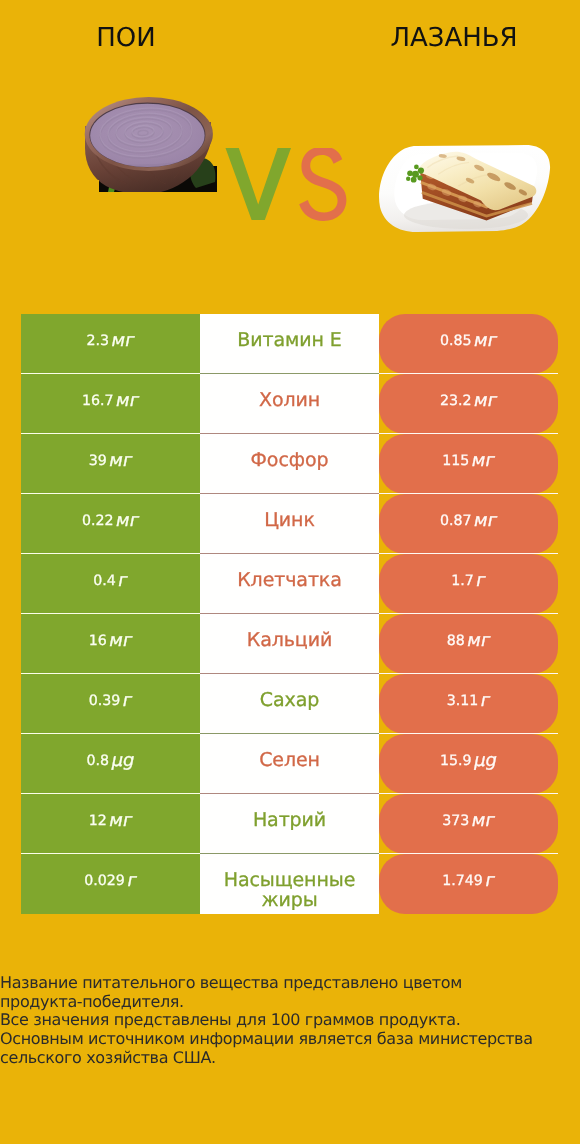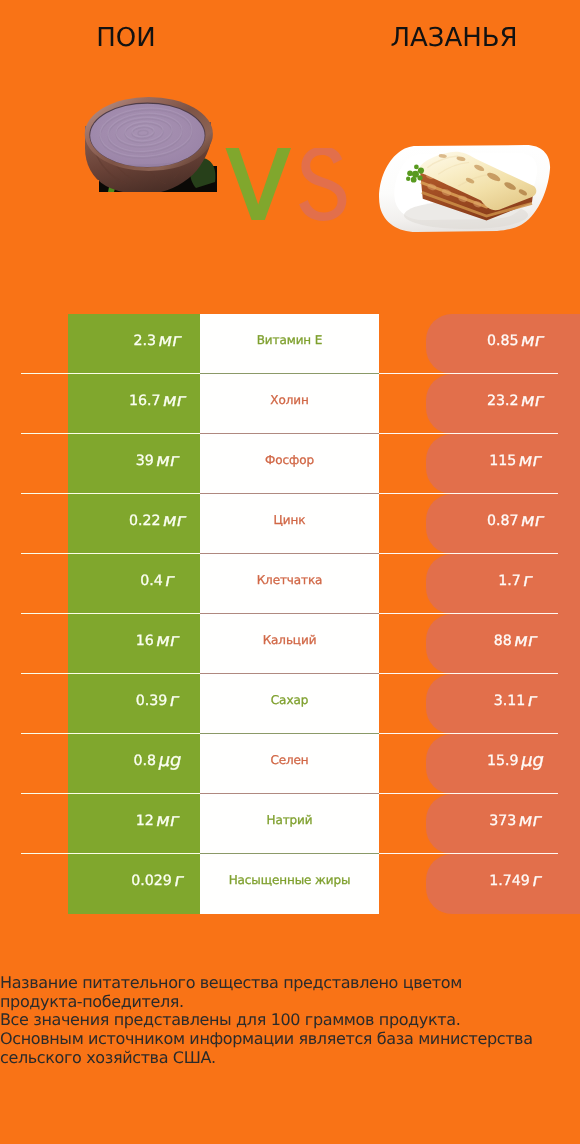--- a/index.html
+++ b/index.html
@@ -1,40 +1,40 @@
 <!DOCTYPE html>
 <html lang="ru"><head>
 <meta charset="utf-8">
 <title>Пои vs Лазанья</title>
 <style>
   html,body{margin:0;padding:0;}
   body{width:580px;height:1144px;background:#ffffff;font-family:"Liberation Sans",sans-serif;overflow:hidden;-webkit-font-smoothing:antialiased;text-rendering:geometricPrecision;}
-  .page{position:relative;width:580px;height:1144px;background:#f97316;}
+  .page{position:relative;width:580px;height:1144px;background:#eab308;}
 
   
   .title{position:absolute;font-family:"DejaVu Sans",sans-serif;font-size:26px;font-weight:400;color:#121212;text-align:center;line-height:1;white-space:nowrap;}
   .title.l{left:0;width:252px;top:25px;}
   .title.r{left:328px;width:252px;top:25px;}
 
   .vsbox{position:absolute;left:225px;top:148px;width:126px;height:80px;}
   .vsbox svg{display:block;}
 
   .imgL{position:absolute;left:84px;top:96px;width:133px;height:97px;}
   .imgR{position:absolute;left:376px;top:143px;width:175px;height:92px;}
 
   
   .tbl{position:absolute;left:0;top:313.5px;width:580px;height:600px;}
   .row{position:absolute;left:0;width:580px;height:60px;}
   .cell{position:absolute;top:0;height:100%;display:flex;align-items:center;justify-content:center;box-sizing:border-box;}
-  .cL,.cR{padding-bottom:6px;margin-left:47px;}
+  .cL,.cR{padding-bottom:6px;}
   .cL{left:21px;width:179px;background:#80a72d;color:#fbfff2;}
   .cR{left:379px;width:179px;background:#e26f4b;color:#fffaf7;border-radius:26px;}
   .cL,.cR{font-family:"DejaVu Sans",sans-serif;font-size:14.2px;font-weight:400;-webkit-text-stroke:.3px currentColor;}
   .cL .u,.cR .u{font-size:18px;margin-left:2.6px;font-style:italic;}
-  .cM{left:200px;width:179px;font-family:"DejaVu Sans",sans-serif;font-size:12px;font-weight:400;-webkit-text-stroke:.3px currentColor;letter-spacing:-0.1px;text-align:center;line-height:20.15px;background:#fffffe;padding:0 18px;align-items:flex-start;padding-top:16px;}
+  .cM{left:200px;width:179px;font-family:"DejaVu Sans",sans-serif;font-size:19px;font-weight:400;-webkit-text-stroke:.3px currentColor;letter-spacing:-0.1px;text-align:center;line-height:20.15px;background:#fffffe;padding:0 18px;align-items:flex-start;padding-top:16px;}
   .cM.g{color:#7fa02e;}
   .cM.o{color:#d16847;}
   .sep{position:absolute;left:0;width:580px;height:1px;}
   .sepseg{position:absolute;top:0;height:1px;}
   .sepW{left:21px;width:179px;background:#fbfee9;}
   .sepW2{left:379px;width:179px;background:#fff9f3;}
   .sepM{left:200px;width:179px;}
 
   
   .foot{position:absolute;left:0;top:974px;width:580px;text-align:left;color:#2b2b2b;font-family:"DejaVu Sans",sans-serif;font-size:16px;letter-spacing:-0.36px;line-height:18.65px;font-weight:400;}

